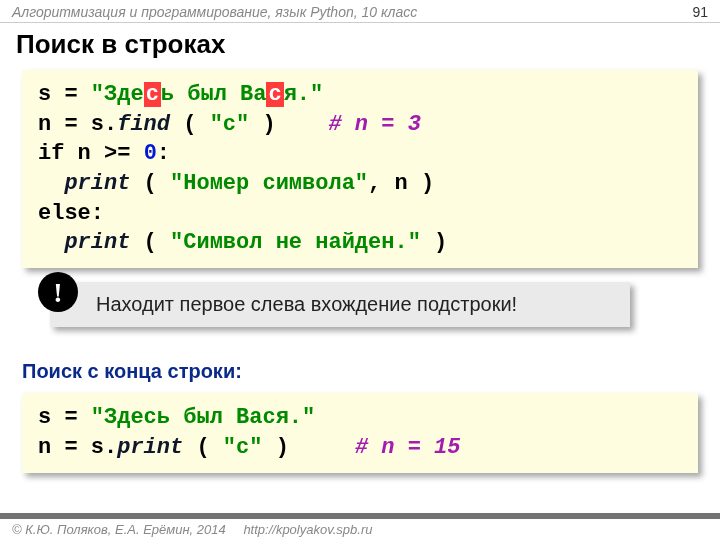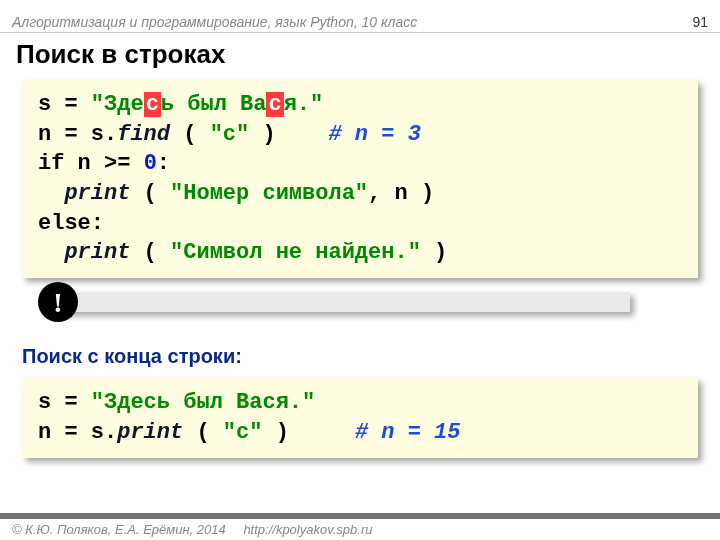--- a/index.html
+++ b/index.html
@@ -6,21 +6,21 @@
   body {
     width: 720px;
     height: 540px;
     background: #fff;
     font-family: Arial, sans-serif;
     position: relative;
     overflow: hidden;
   }
   .header {
     background: #fff;
-    padding: 14px 12px 2px;
+    padding: 4px 12px 2px;
     font-style: italic;
     color: #888;
     font-size: 14px;
     display: flex;
     justify-content: space-between;
     border-bottom: 1px solid #ccc;
   }
   .page-num { font-weight: normal; color: #333; font-style: normal; }
   .title {
     font-size: 26px;
@@ -38,21 +38,21 @@
     line-height: 1.35;
     box-shadow: 4px 4px 6px rgba(0,0,0,0.35);
     white-space: pre;
     position: relative;
   }
   .kw { color: #000000; }    
   .fn { color: #0f172a; font-style: italic; }    
   .num { color: #0018d8; }   
   .str { color: #008a00; }   
   .hlr { background: #ff3b3b; color: #fff; padding: 0 2px; } 
-  .cmt { color: #1d4ed8; font-style: italic; font-weight: bold;}
+  .cmt { color: #a21caf; font-style: italic; font-weight: bold;}
   .info-box {
     margin: 0 90px 12px 50px;
     background: #eaeaea;
     padding: 10px 16px 10px 46px;
     font-size: 20px;
     color: #222;
     box-shadow: 4px 4px 6px rgba(0,0,0,0.35);
     position: relative;
     line-height: 1.25;
   }
@@ -104,20 +104,21 @@
 
 <div class="code-block"><span>s = </span><span class="str">"Зде</span><span class="hlr">с</span><span class="str">ь был Ва</span><span class="hlr">с</span><span class="str">я."</span>
 <span>n = s.</span><span class="fn">find</span><span> ( </span><span class="str">"с"</span><span> )    </span><span class="cmt"># n = 3</span>
 <span class="kw">if</span><span> n &gt;= </span><span class="num">0</span><span>:</span>
 <span>  </span><span class="fn">print</span><span> ( </span><span class="str">"Номер символа"</span><span>, n )</span>
 <span class="kw">else</span><span>:</span>
 <span>  </span><span class="fn">print</span><span> ( </span><span class="str">"Символ не найден."</span><span> )</span></div>
 
 <div class="info-box">
   <div class="info-badge">!</div>
+  <span>Находит первое слева вхождение подстроки!</span>
 </div>
 
 <div class="subtitle">Поиск с конца строки:</div>
 
 <div class="code-block"><span>s = </span><span class="str">"Здесь был Вася."</span>
 <span>n = s.</span><span class="fn">print</span><span> ( </span><span class="str">"с"</span><span> )     </span><span class="cmt"># n = 15</span></div>
 
 <div class="footer">
   <span>© К.Ю. Поляков, Е.А. Ерёмин, 2014</span>
   <a>http://kpolyakov.spb.ru</a>

